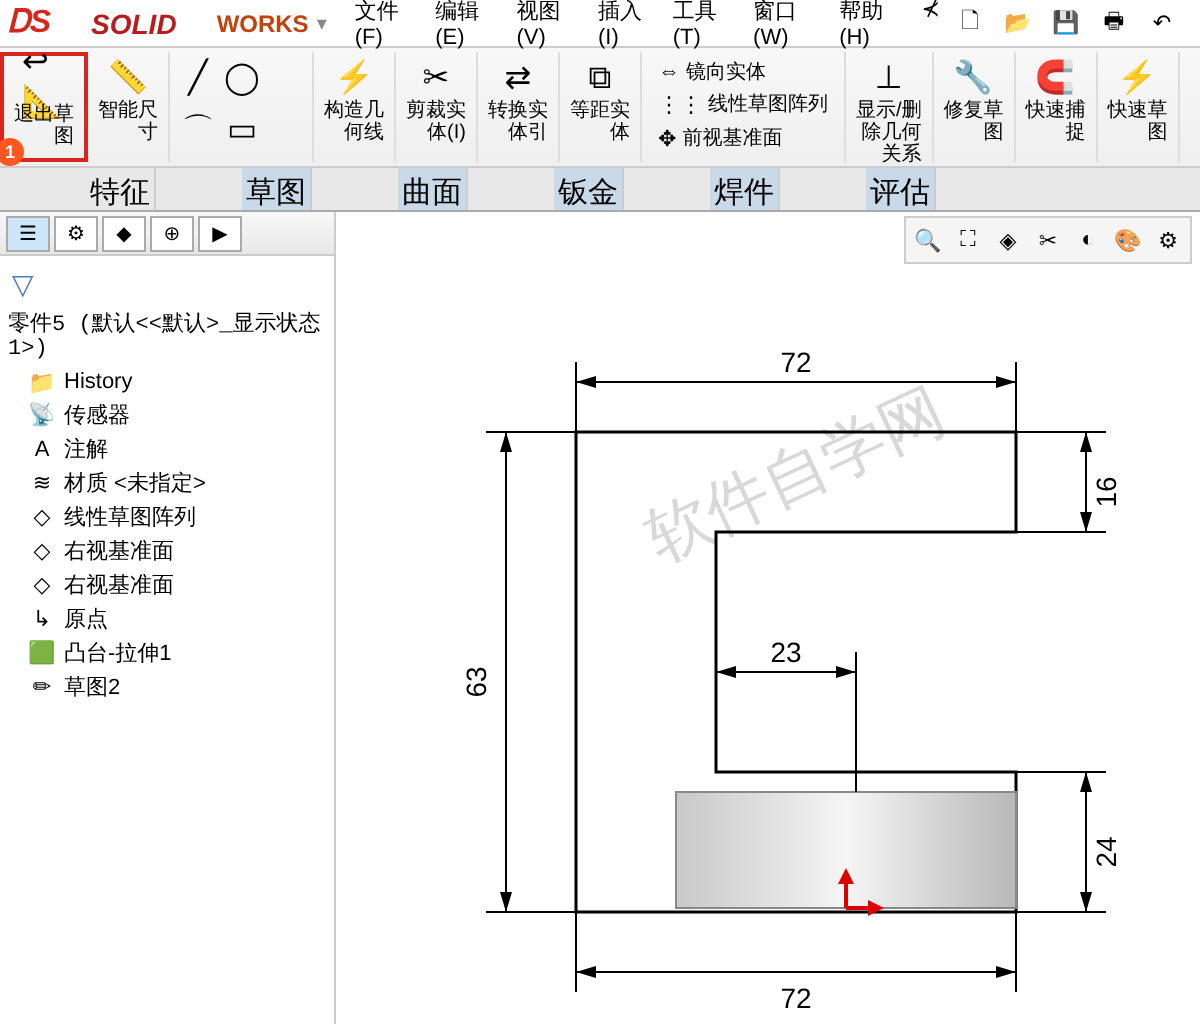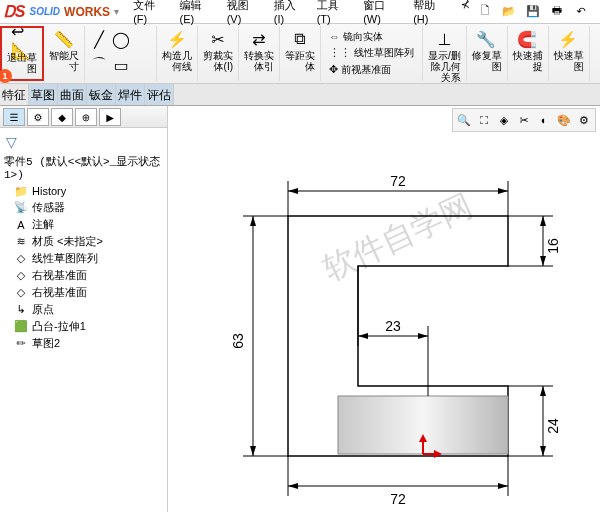--- a/index.html
+++ b/index.html
@@ -1,37 +1,37 @@
 <!DOCTYPE html>
 <html><head>
 <meta charset="utf-8">
 <style>
 * { margin: 0; padding: 0; box-sizing: border-box; font-family: "Microsoft YaHei", sans-serif; }
 body { width: 600px; height: 512px; background: #fff; overflow: hidden; font-size: 11px; }
 
 .titlebar { height: 24px; display: flex; align-items: center; background: #fff; border-bottom: 1px solid #ccc; padding: 0 4px; }
-.sw-logo { display: flex; align-items: center; gap: 4px; }
+.sw-logo { display: flex; align-items: center; gap: 20px; }
 .sw-logo-icon { color: #d9261c; font-size: 16px; font-style: italic; font-weight: bold; }
-.sw-text { color: #3b82f6; font-weight: bold; font-size: 10px; font-style: italic; }
+.sw-text { color: #b91c1c; font-weight: bold; font-size: 14px; font-style: italic; }
 .sw-works { color: #c2410c; font-weight: bold; font-size: 12px; }
 .menu { display: flex; margin-left: 8px; }
 .menu-item { padding: 2px 6px; font-size: 11px; cursor: pointer; }
 .qat { margin-left: auto; display: flex; gap: 6px; padding-right: 6px; }
 .qat-btn { width: 18px; height: 18px; display: flex; align-items: center; justify-content: center; cursor: pointer; }
 
 .ribbon { height: 60px; background: linear-gradient(#f8f8f8, #efefef); border-bottom: 1px solid #ccc; display: flex; padding: 2px 0; overflow: hidden; }
 .rib-grp { display: flex; flex-direction: column; align-items: center; padding: 0 3px; border-right: 1px solid #ddd; }
 .rib-btn { display: flex; flex-direction: column; align-items: center; padding: 2px; cursor: pointer; }
 .rib-icon { width: 22px; height: 22px; display: flex; align-items: center; justify-content: center; font-size: 16px; }
 .rib-lbl { font-size: 10px; line-height: 1.1; text-align: right; white-space: nowrap; }
 .highlight-box { border: 2px solid #d9261c; position: relative; }
 .badge { position: absolute; bottom: -4px; left: -4px; width: 14px; height: 14px; border-radius: 50%; background: #ff5722; color: #fff; font-size: 9px; display: flex; align-items: center; justify-content: center; font-weight: bold; }
 
 .tabs { height: 22px; background: #e8e8e8; display: flex; border-bottom: 1px solid #aaa; }
-.tab { padding: 3px 2px; font-size: 12px; cursor: pointer; border-right: 1px solid #ccc; background: #c9d9e8; }
+.tab { padding: 3px 2px; font-size: 15px; cursor: pointer; border-right: 1px solid #ccc; background: #c9d9e8; margin-left: 43px; }
 .tab.active { background: #e8e8e8; }
 
 .main { display: flex; height: 406px; }
 .sidepanel { width: 168px; border-right: 1px solid #ccc; background: #fff; display: flex; flex-direction: column; }
 .panel-tabs { height: 22px; background: linear-gradient(#f8f8f8, #e8e8e8); display: flex; border-bottom: 1px solid #ccc; padding: 2px; }
 .ptab { width: 22px; height: 18px; margin: 0 1px; border: 1px solid #aaa; background: #fff; display: flex; align-items: center; justify-content: center; cursor: pointer; font-size: 10px; }
 .ptab.active { background: #cde6f7; }
 .tree { flex: 1; padding: 4px; overflow: auto; }
 .tree-title { font-size: 11px; padding: 2px 0; font-family: Liberation Mono, monospace; }
 .tree-item { display: flex; align-items: center; padding: 1px 0 1px 10px; font-size: 11px; cursor: pointer; gap: 4px; }

